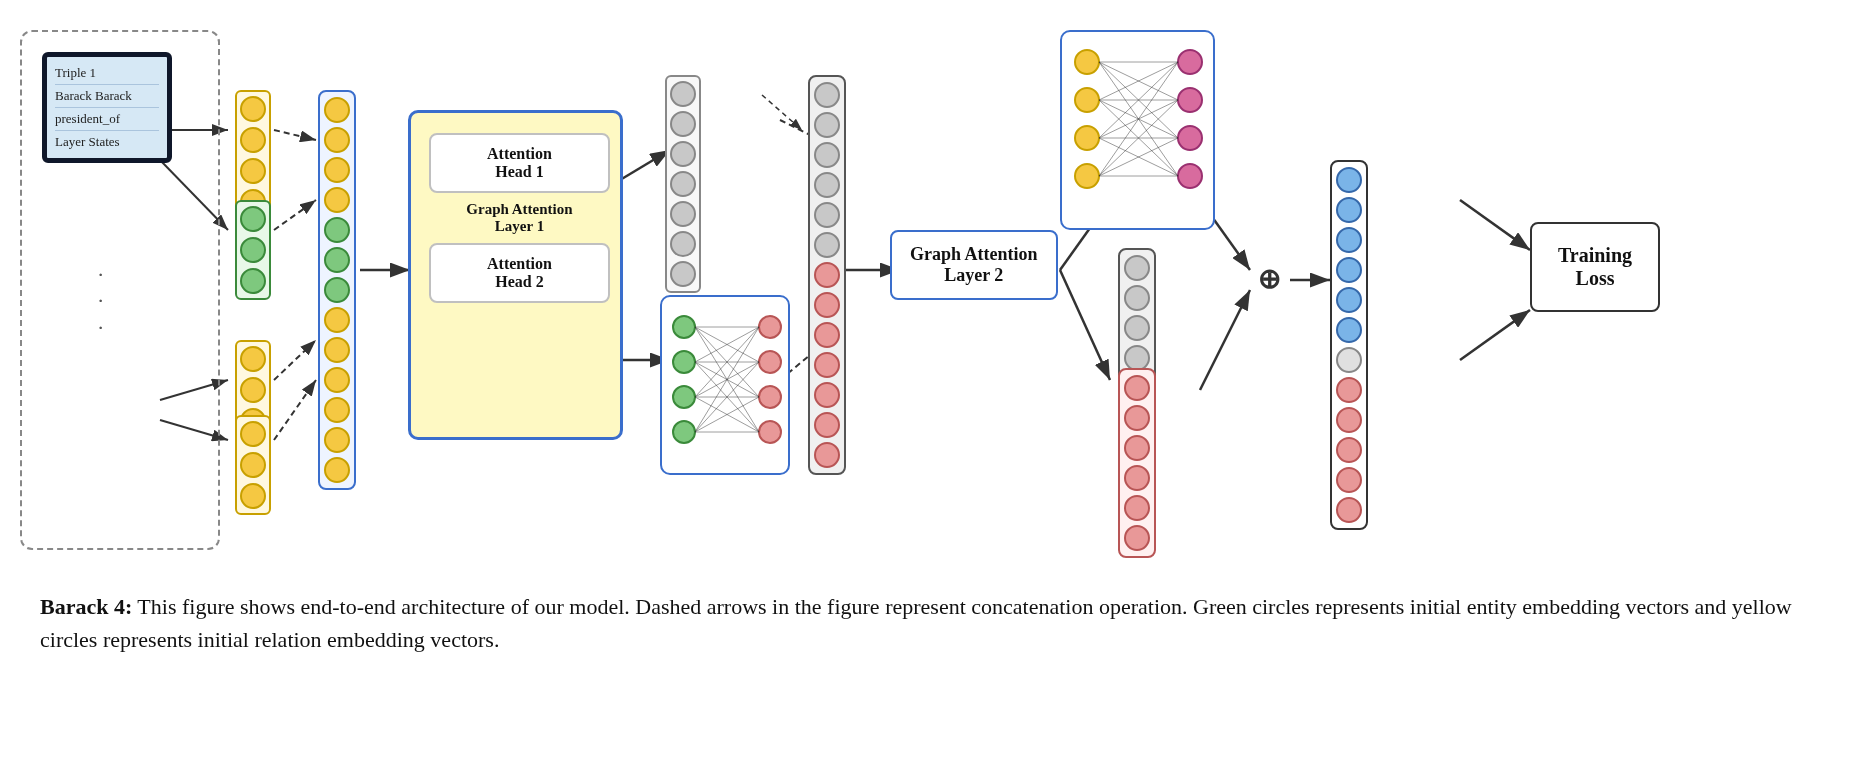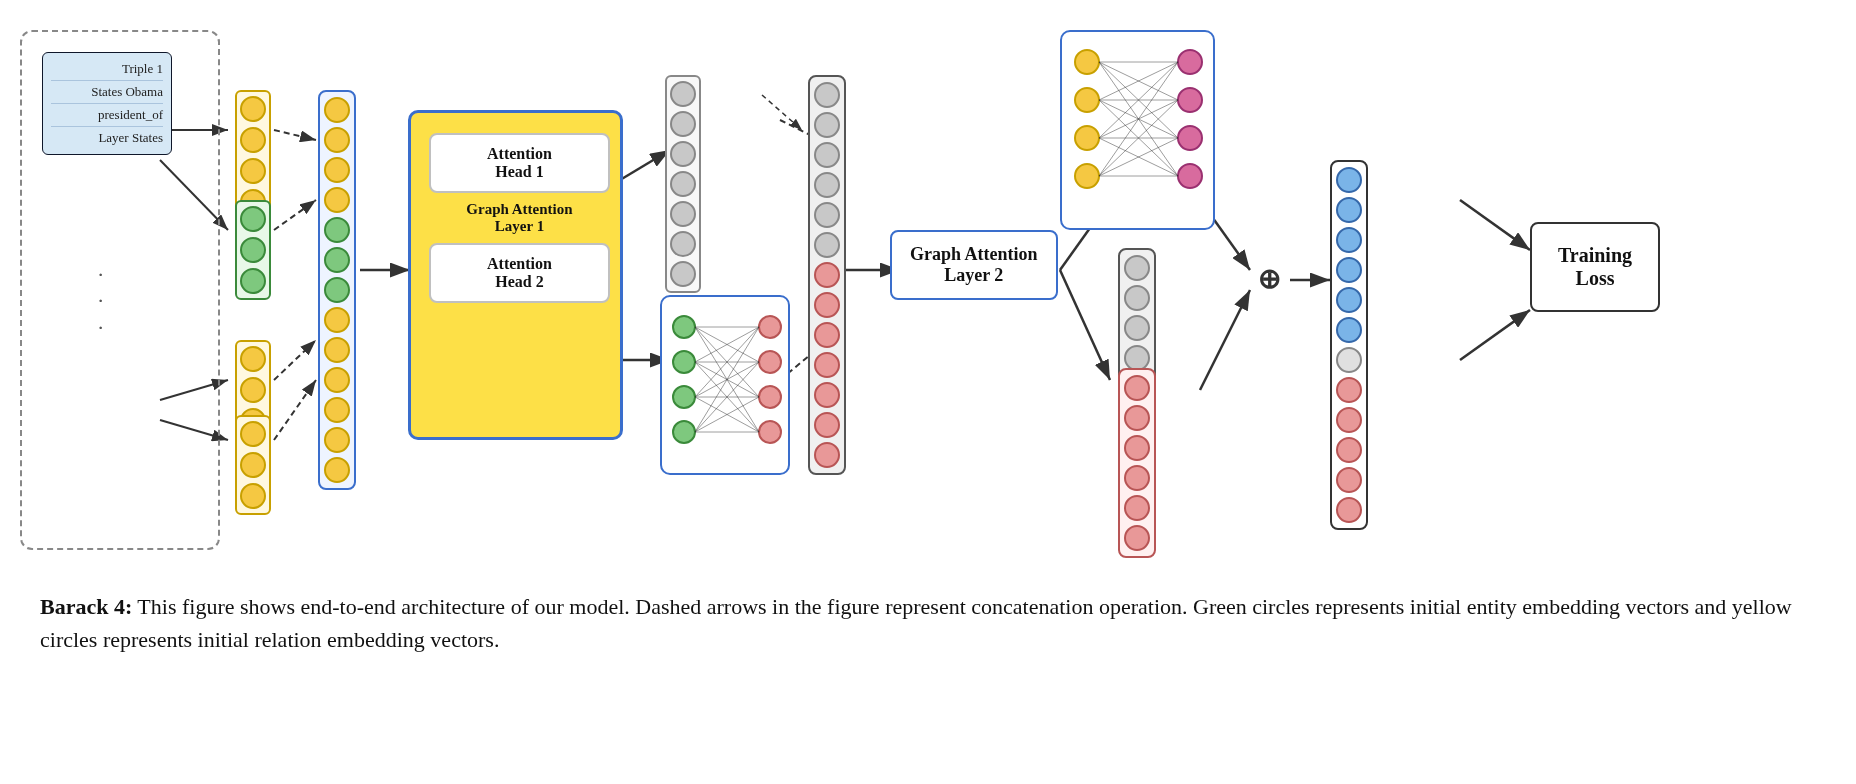--- a/index.html
+++ b/index.html
@@ -38,25 +38,25 @@
       top: 30px;
       width: 200px;
       height: 520px;
       border: 2px dashed #888;
       border-radius: 12px;
       background: transparent;
     }
     .triple-box {
       position: absolute;
       background: #d6e8f5;
-      border: 1px solid #0f172a;
+      border: 5px solid #0f172a;
       border-radius: 6px;
       padding: 5px 8px;
       font-size: 13px;
-      text-align: right;
+      text-align: left;
       color: #222;
     }
     .triple1 { top: 20px; left: 20px; width: 130px; }
     .triple-n { top: 300px; left: 20px; width: 130px; }
     .triple-item {
       border-bottom: 1px solid #aac4dd;
       padding: 3px 0;
     }
     .triple-item:last-child { border-bottom: none; }
     .dots-middle {
@@ -87,21 +87,21 @@
     .neuron-green  { background: #7ec87e; border-color: #3a8a3a; }
     .neuron-gray   { background: #c8c8c8; border-color: #888; }
     .neuron-blue   { background: #7ab4e8; border-color: #3568aa; }
     .neuron-pink   { background: #e89898; border-color: #b85555; }
 
     
     .gal-box {
       position: absolute;
       border: 3px solid #3a6ecc;
       border-radius: 10px;
-      background: #fde047;
+      background: #fef9c3;
       padding-left: 8px;
     }
     .gal-label {
       font-size: 18px;
       font-weight: bold;
       color: #111;
       text-align: center;
     }
     .attn-head-box {
       border: 2px solid #c0c0c0;
@@ -203,21 +203,21 @@
     <line x1="1460" y1="200" x2="1530" y2="250" stroke="#333" stroke-width="2.5" marker-end="url(#arrowhead)"></line>
     <line x1="1460" y1="360" x2="1530" y2="310" stroke="#333" stroke-width="2.5" marker-end="url(#arrowhead)"></line>
 
     <line x1="762" y1="95" x2="802" y2="130" stroke="#333" stroke-width="1.5" stroke-dasharray="5,4" marker-end="url(#arrowhead-dashed)"></line>
   </svg>
 
   <div class="triples-container">
 
     <div class="triple-box triple1">
       <div class="triple-item">Triple 1</div>
-      <div class="triple-item">States Obama</div>
+      <div class="triple-item">Barack Barack</div>
       <div class="triple-item">president_of</div>
       <div class="triple-item">Layer States</div>
     </div>
 
     <div class="dots-middle">·<br>·<br>·</div>
 
   </div>
 
   <div class="neuron-col" style="left:235px; top:90px;">
     <div style="border:2px solid #c8a000; border-radius:6px; padding:4px 3px; display:flex; flex-direction:column; gap:5px; background:#fff8e0;">

